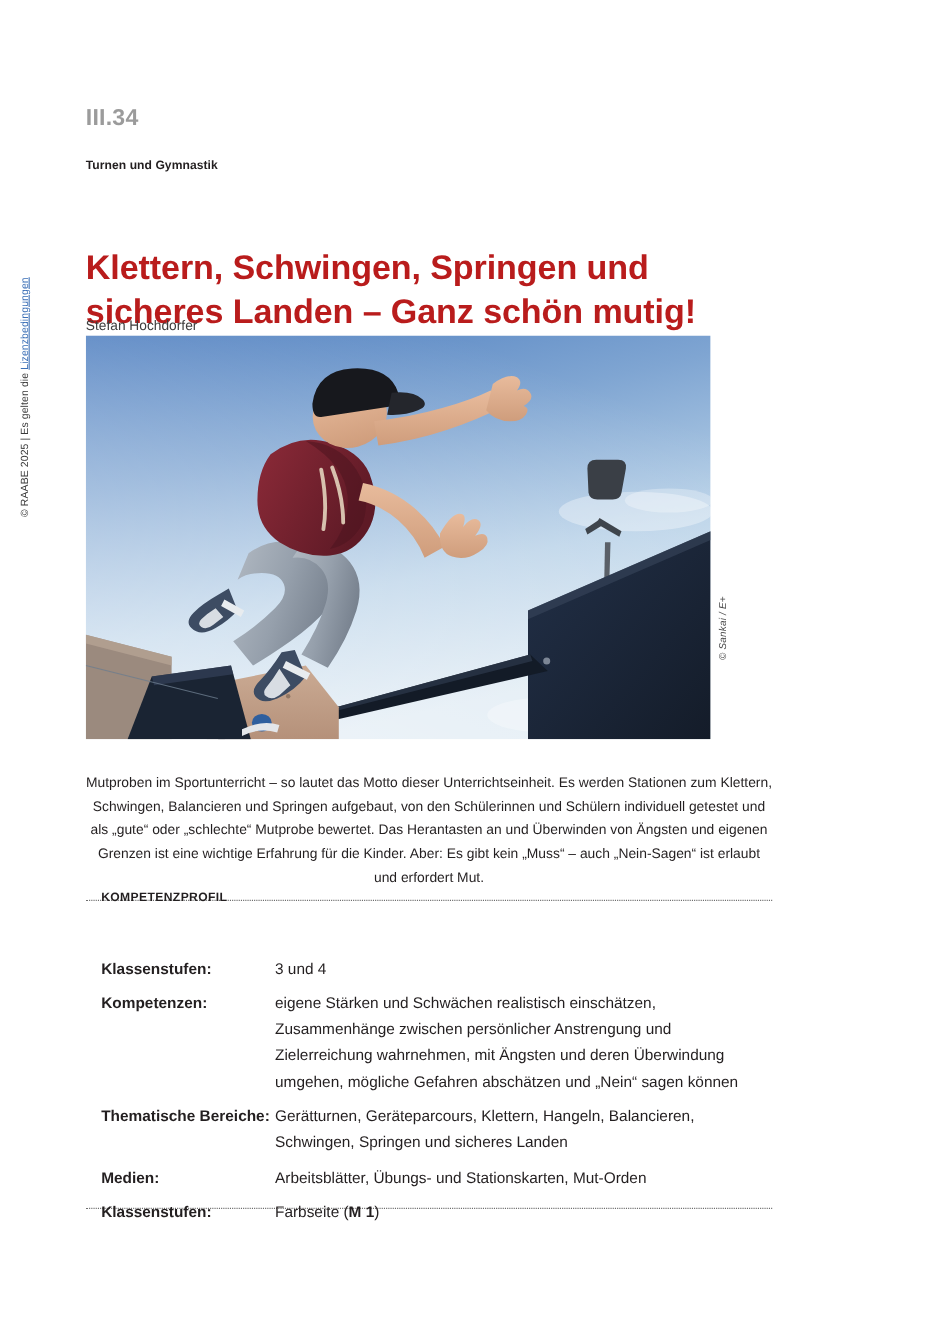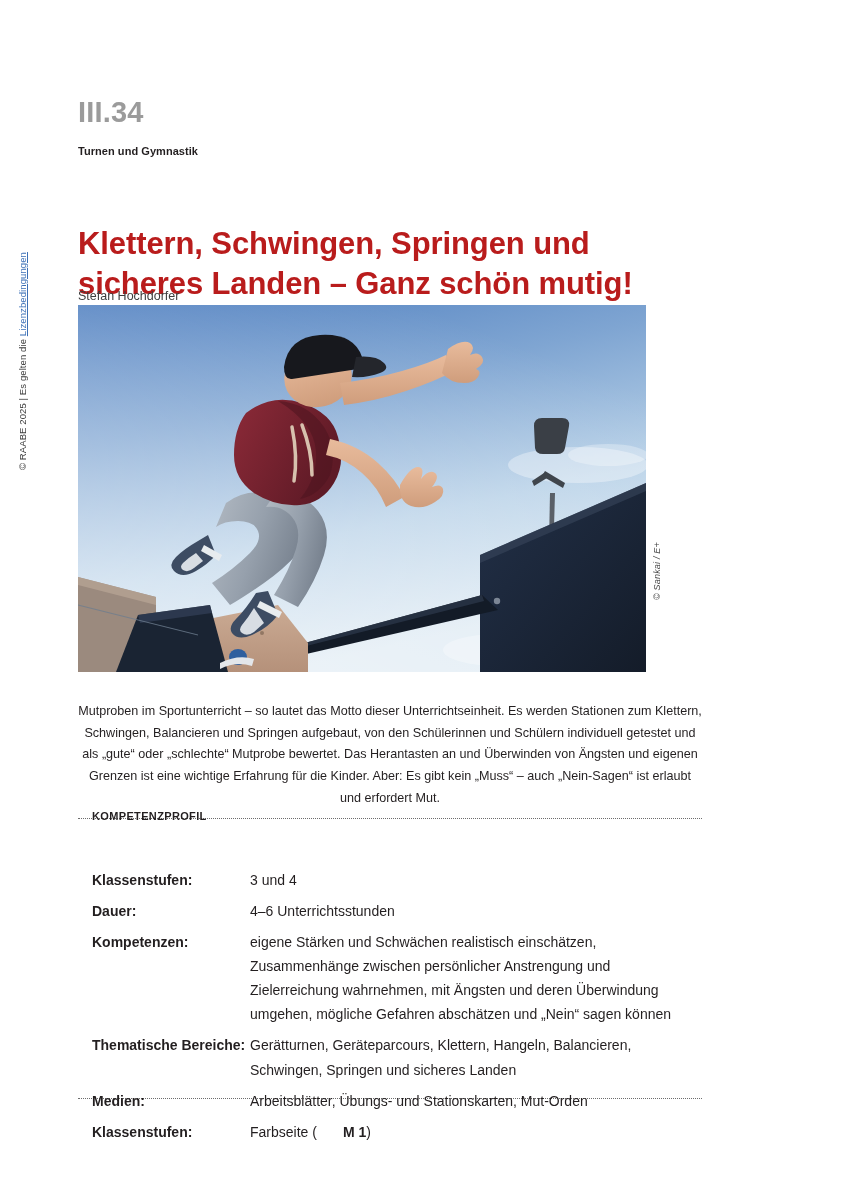--- a/index.html
+++ b/index.html
@@ -33,21 +33,21 @@
   .side-copy .lic {
     color: #3b6fb6;
     text-decoration: underline;
   }
 
   
   .unit-code {
     position: absolute;
     left: 78px;
     top: 96px;
-    font-size: 29px;
+    font-size: 21px;
     font-weight: 700;
     color: #9b9b9b;
     letter-spacing: 0.2px;
   }
   .topic {
     position: absolute;
     left: 78px;
     top: 145px;
     font-size: 11px;
     font-weight: 700;
@@ -149,21 +149,21 @@
     line-height: 1.72;
   }
   .kp-table td.label {
     width: 158px;
     font-weight: 700;
     white-space: nowrap;
   }
   .kp-table td.value {
     font-weight: 400;
   }
-  .kp-table td.value b { font-weight: 700; margin-left: 26px; }
+  .kp-table td.value b { font-weight: 700; }
 </style>
 </head>
 <body>
 
 <div class="side-copy">
   <span>© RAABE 2025 | Es gelten die </span><a class="lic" href="#">Lizenzbedingungen</a>
 </div>
 
 <div class="unit-code">III.34</div>
 <div class="topic">Turnen und Gymnastik</div>
@@ -294,24 +294,20 @@
 <div class="rule rule-bot"></div>
 
 <div class="kp-heading">KOMPETENZPROFIL</div>
 <table class="kp-table">
   <tbody>
     <tr>
       <td class="label">Klassenstufen:</td>
       <td class="value">3 und 4</td>
     </tr>
     <tr>
-      <td class="label">Dauer:</td>
-      <td class="value">4–6 Unterrichtsstunden</td>
-    </tr>
-    <tr>
       <td class="label">Kompetenzen:</td>
       <td class="value">eigene Stärken und Schwächen realistisch einschätzen, Zusammenhänge zwischen persönlicher Anstrengung und Zielerreichung wahrnehmen, mit Ängsten und deren Überwindung umgehen, mögliche Gefahren abschätzen und „Nein“ sagen können</td>
     </tr>
     <tr>
       <td class="label">Thematische Bereiche:</td>
       <td class="value">Gerätturnen, Geräteparcours, Klettern, Hangeln, Balancieren, Schwingen, Springen und sicheres Landen</td>
     </tr>
     <tr>
       <td class="label">Medien:</td>
       <td class="value">Arbeitsblätter, Übungs- und Stationskarten, Mut-Orden</td>

